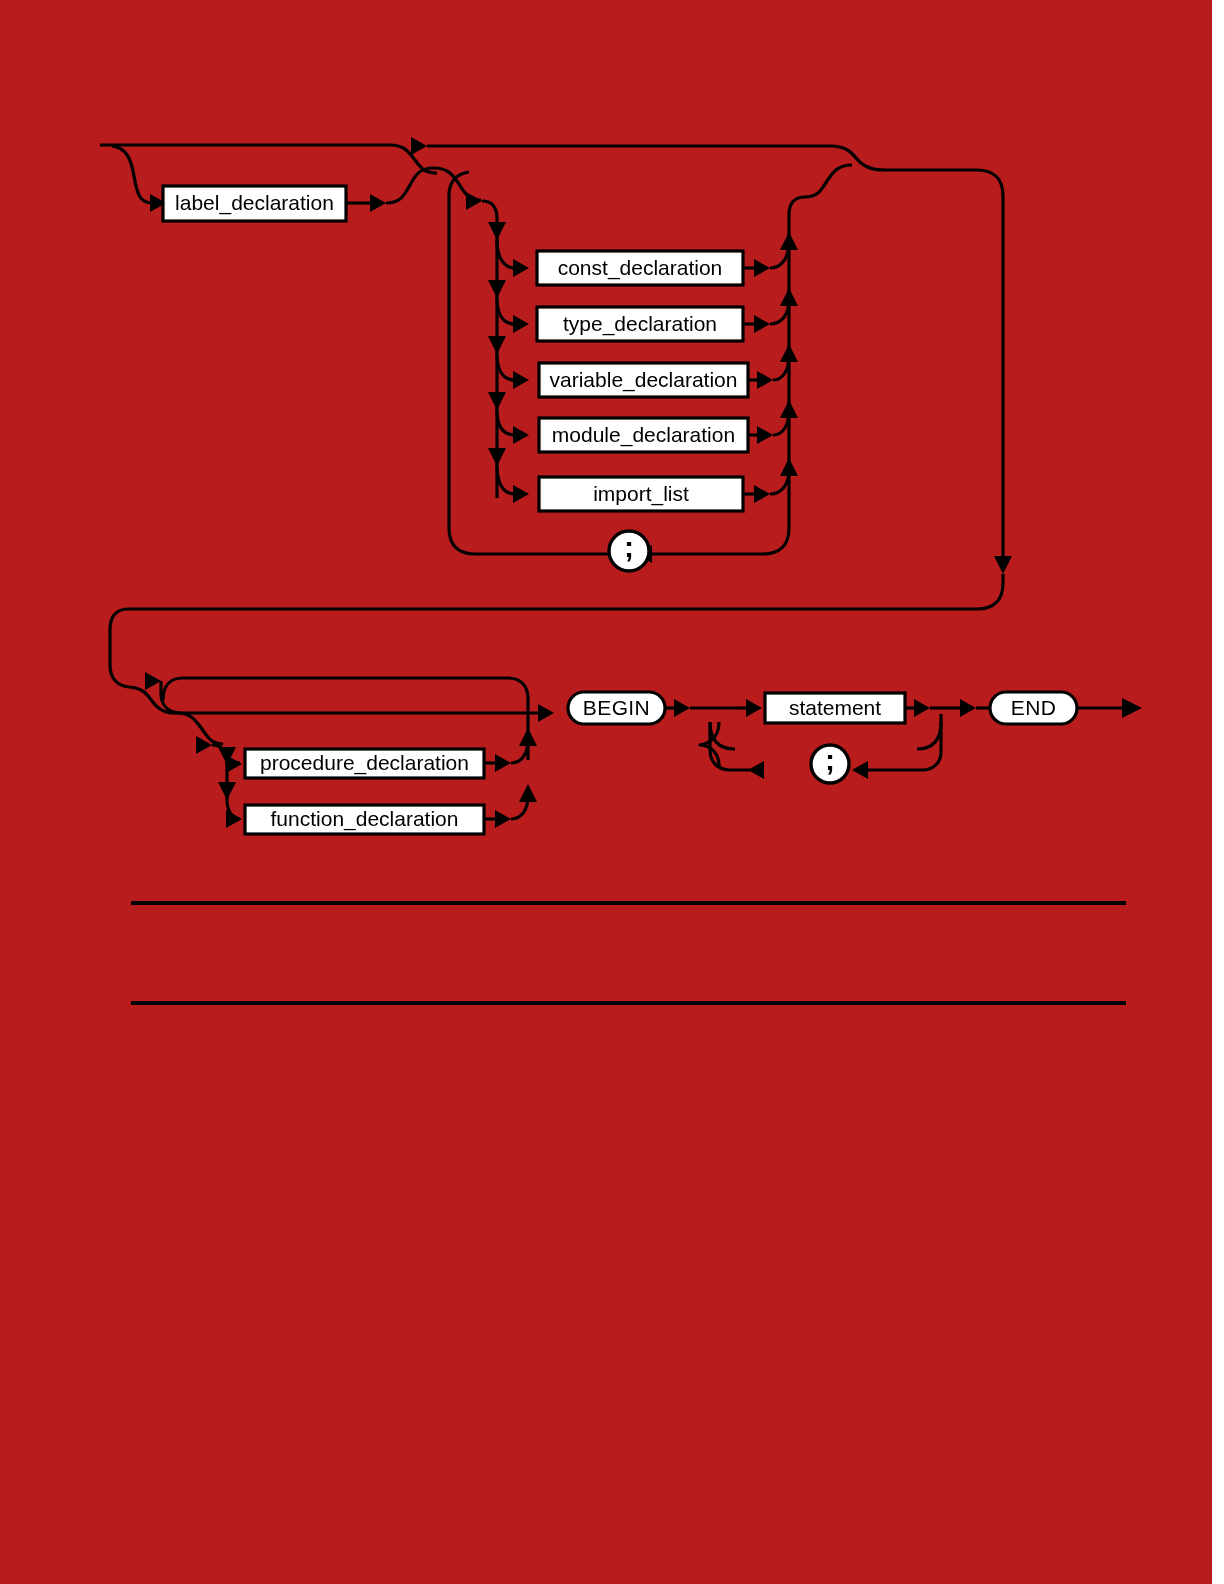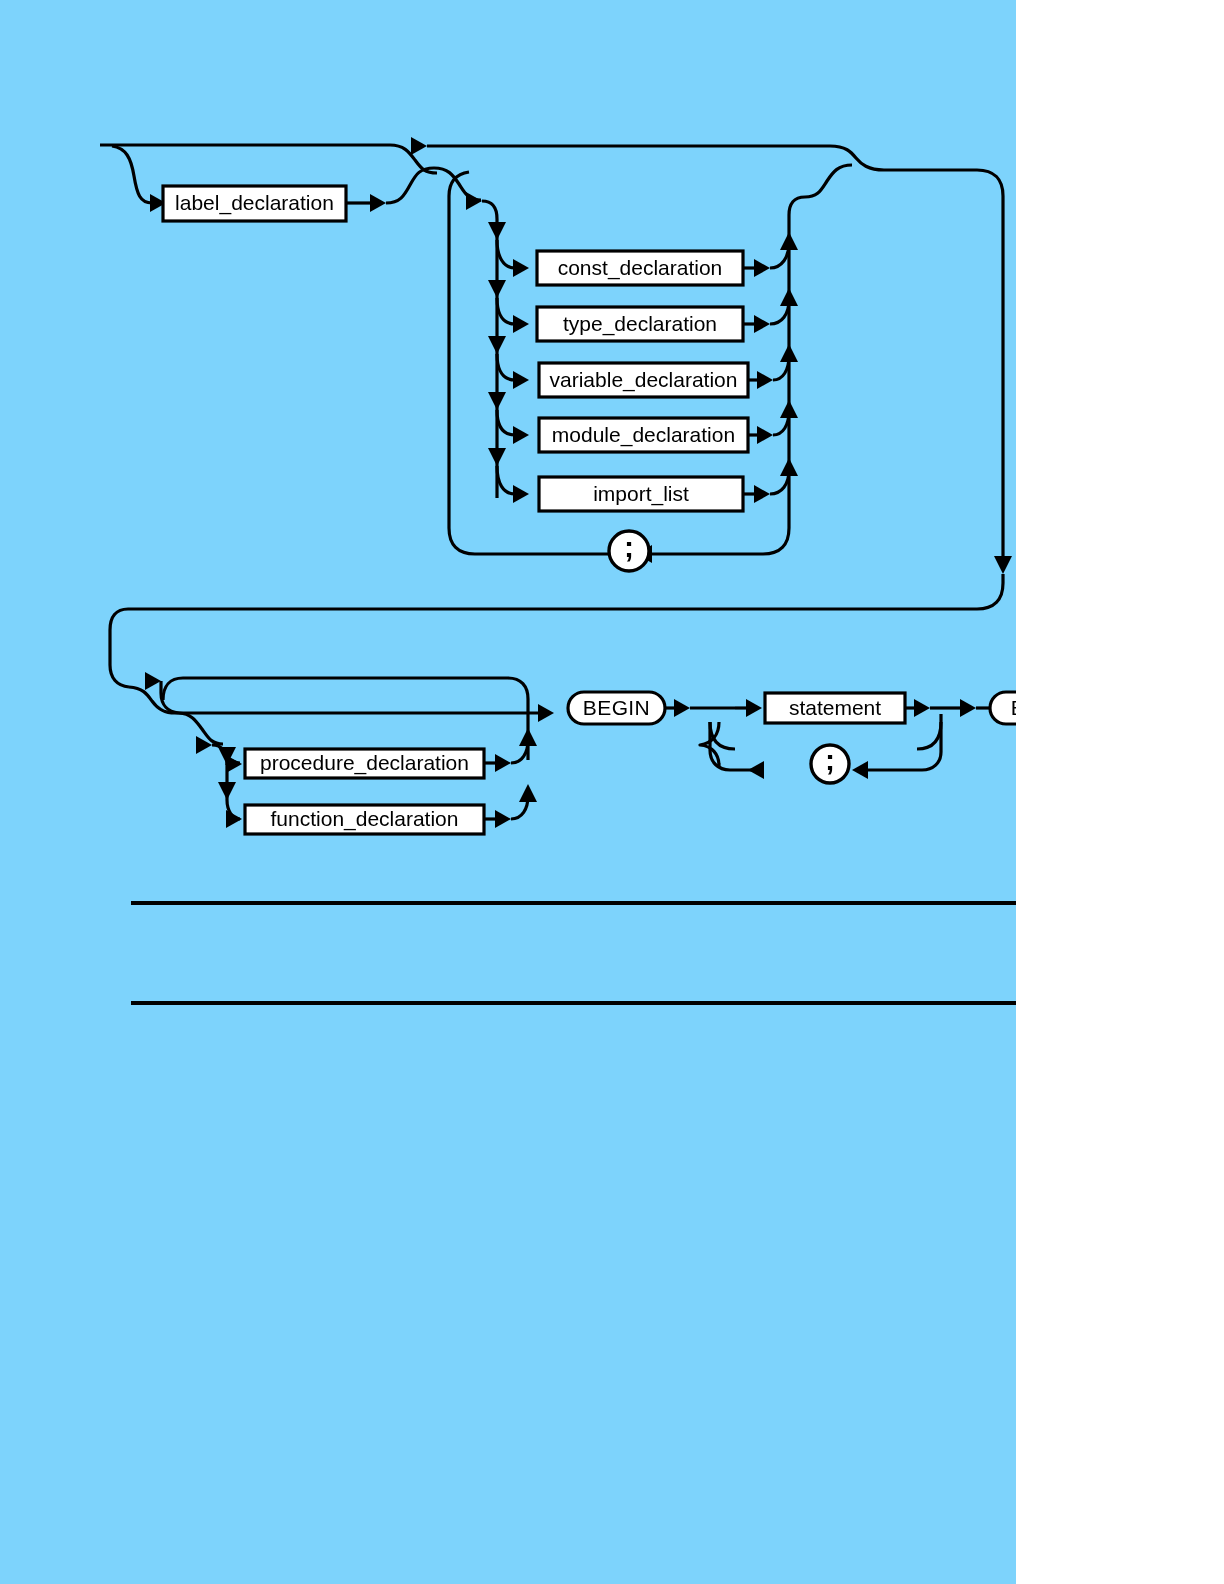--- a/index.html
+++ b/index.html
@@ -2,23 +2,23 @@
 <html><head>
 <meta charset="utf-8">
 <style>
   html, body {
     margin: 0;
     padding: 0;
     background: #ffffff;
   }
   #page {
     position: relative;
-    width: 1016px;
+    width: 1212px;
     height: 1584px;
-    background: #7dd3fc;
+    background: #b91c1c;
     font-family: "Liberation Sans", sans-serif;
     overflow: hidden;
   }
   #diagram {
     position: absolute;
     left: 0;
     top: 0;
     width: 1224px;
     height: 1584px;
   }

